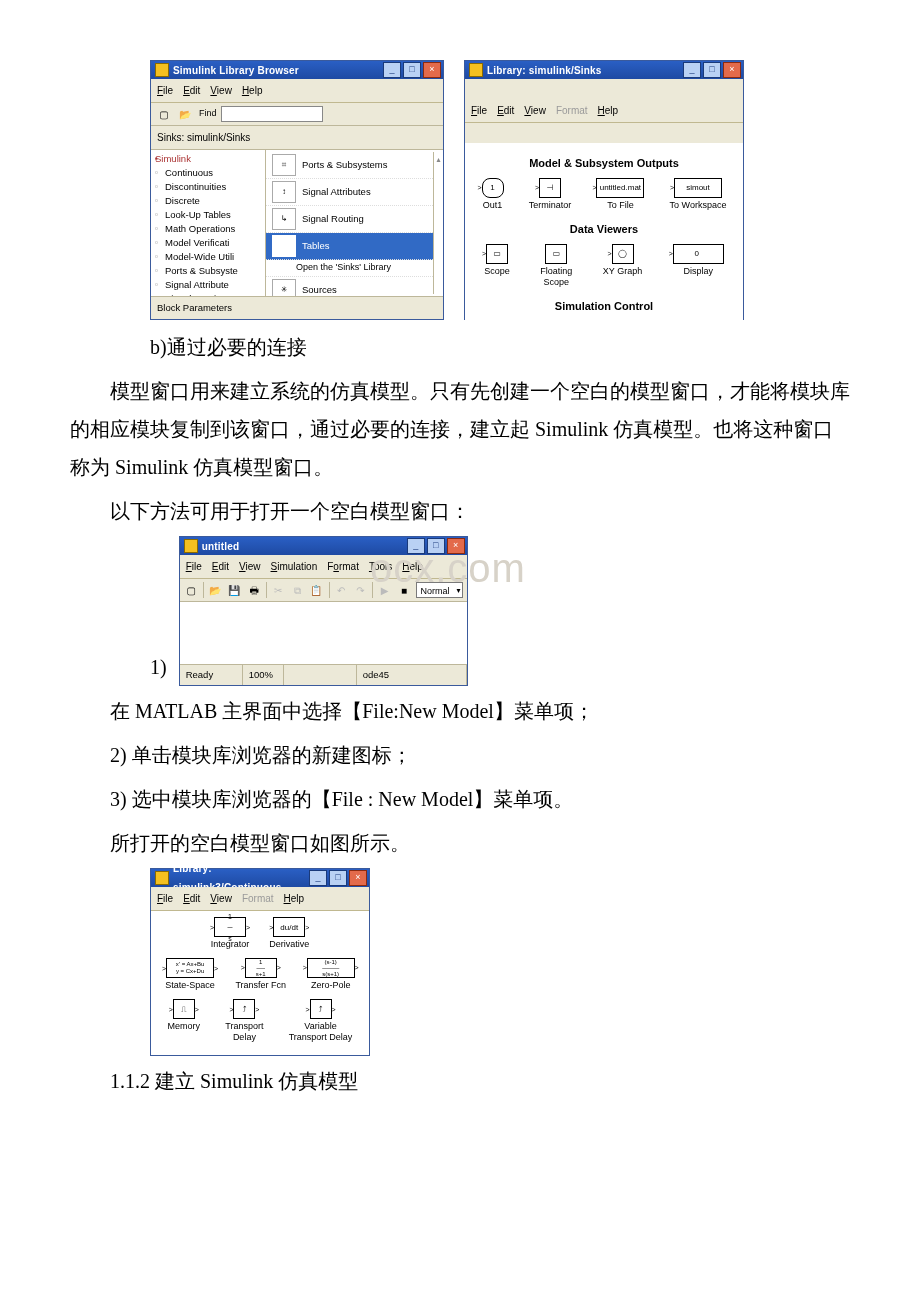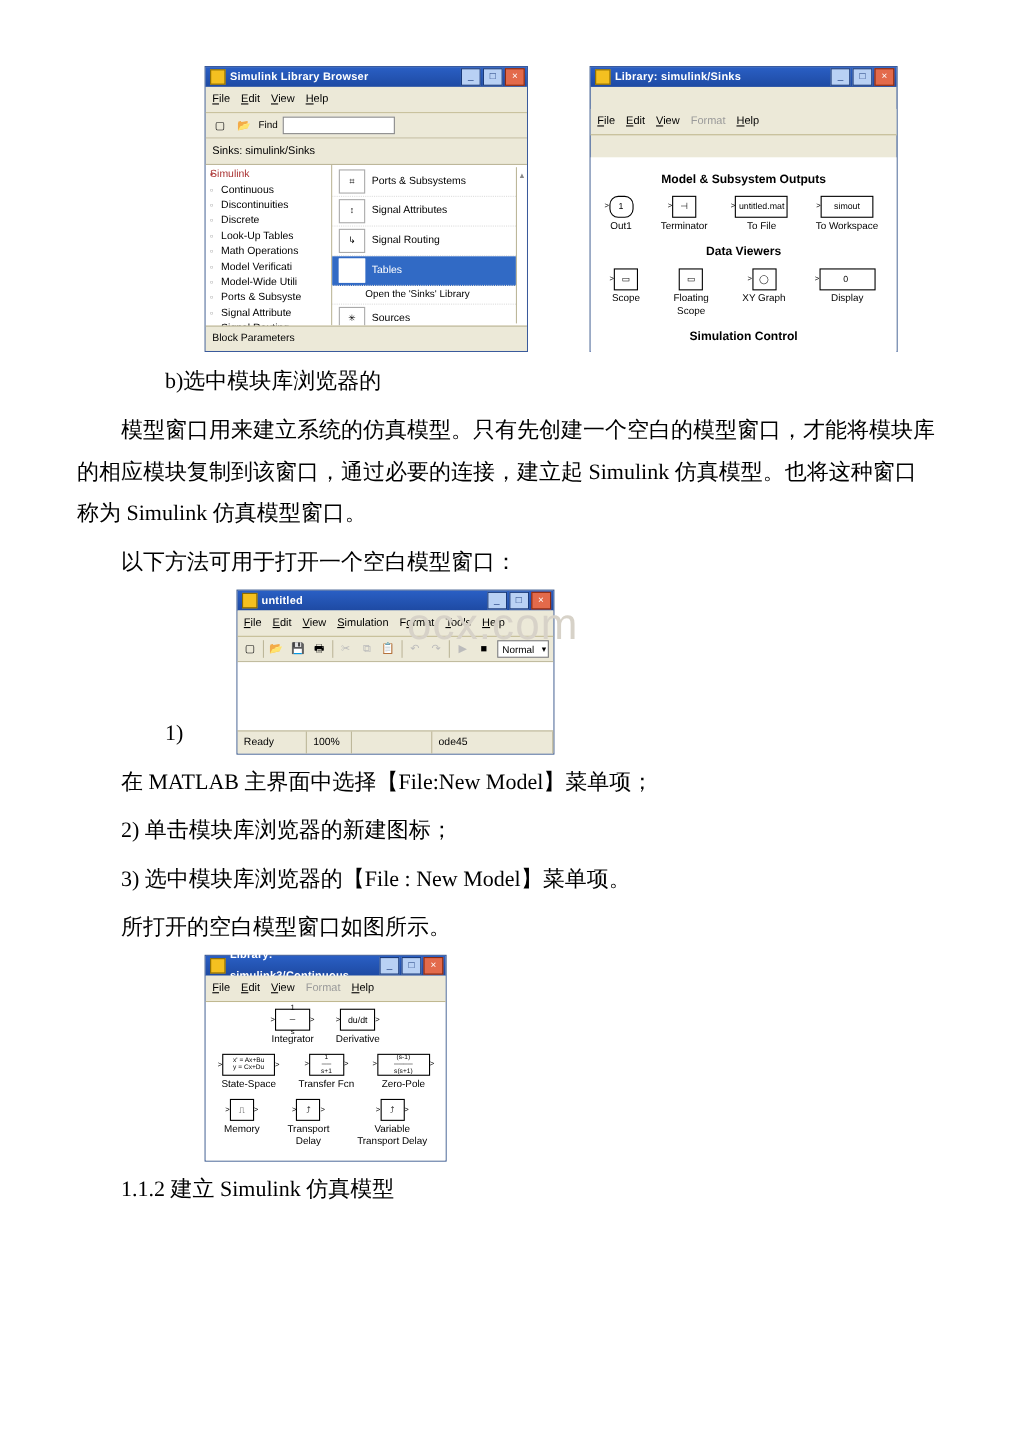--- a/index.html
+++ b/index.html
@@ -20,21 +20,20 @@
     padding-left: 80px;
   }
   .window {
     border: 1px solid #3a5a9c;
     background: #ece9d8;
     font-family: "Tahoma", sans-serif;
     font-size: 10px;
     color: #000;
     display: flex;
     flex-direction: column;
-    margin-left: 36px;
   }
   .win-a { width: 292px; height: 258px; }
   .win-b { width: 278px; height: 258px; gap: 20px; }
   .win-c { width: 287px; }
   .win-d { width: 218px; }
   .titlebar {
     display: flex;
     align-items: center;
     background: linear-gradient(#2a5fc4, #1e4aa3);
     color: #fff;
@@ -375,21 +374,21 @@
         <div class="blk">
             <div class="shape wide no-out" style="text-align:right;padding-right:3px;">0</div>
             <span>Display</span>
           </div>
       </div>
       <div class="sec-head">Simulation Control</div>
     </div>
   </div>
 </div>
 
-<p class="para pad">b)选中模块库浏览器的</p>
+<p class="para pad">b)通过必要的连接</p>
 
 <p class="para">模型窗口用来建立系统的仿真模型。只有先创建一个空白的模型窗口，才能将模块库的相应模块复制到该窗口，通过必要的连接，建立起 Simulink 仿真模型。也将这种窗口称为 Simulink 仿真模型窗口。</p>
 
 <p class="para">以下方法可用于打开一个空白模型窗口：</p>
 
 <div class="fig-wrap">
   <div class="watermark" style="left:300px; top:-6px;">ocx.com</div>
   <div style="display:flex; align-items:flex-end; gap:6px;">
     <span class="list-num">1)</span>
     <div class="window win-c">

